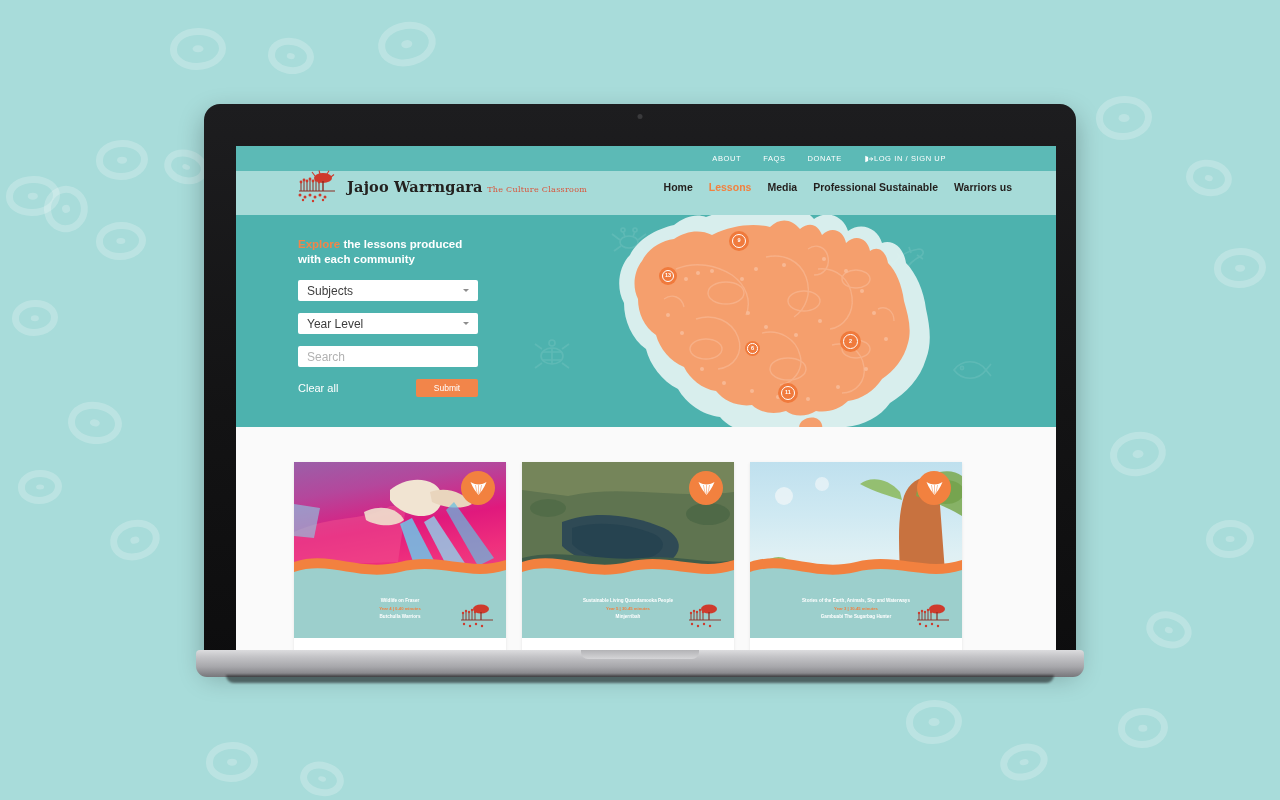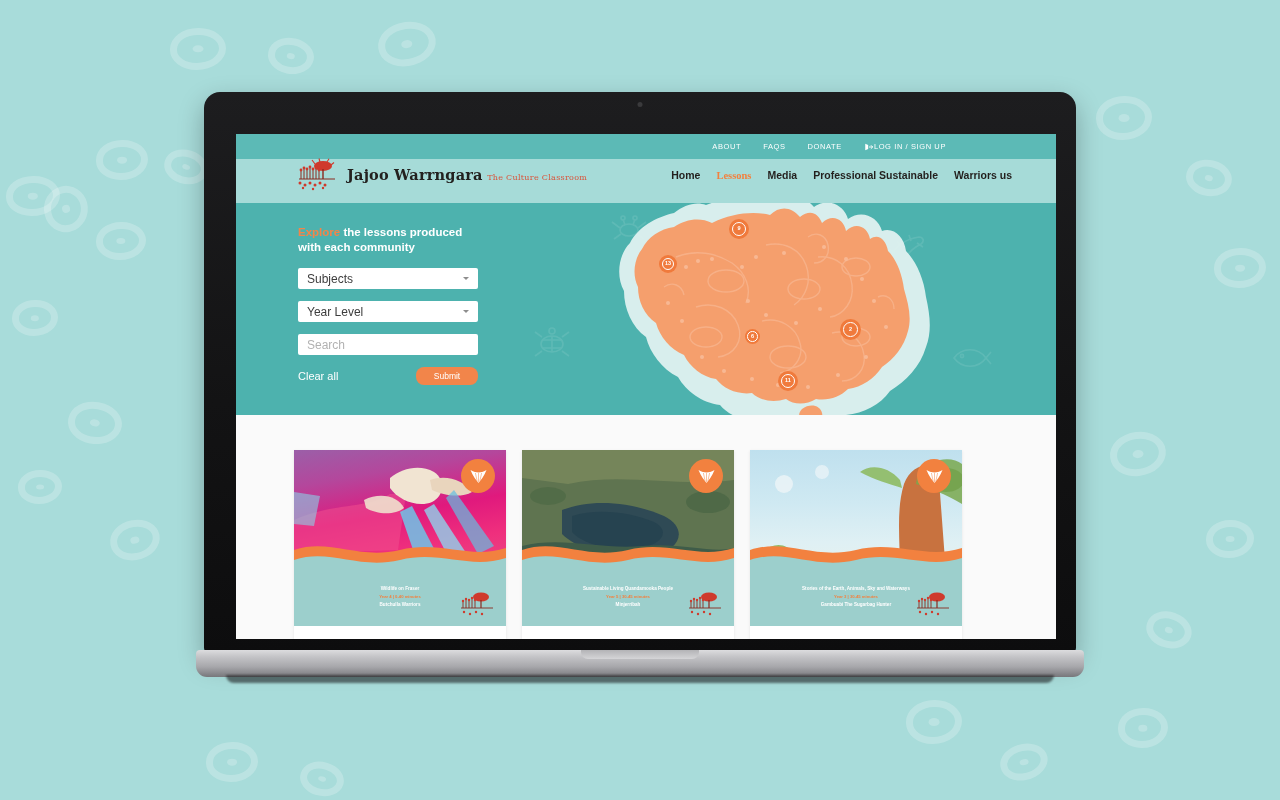--- a/index.html
+++ b/index.html
@@ -38,21 +38,21 @@
   
   #laptop {
     position: absolute;
     left: 196px;
     top: 92px;
     width: 888px;
     height: 585px;
   }
   #lid {
     position: absolute;
-    left: 8px; top: 0;
+    left: 8px; top: 12px;
     width: 872px; height: 562px;
     background: linear-gradient(180deg,#1d1d1f 0%,#131314 55%,#0d0d0e 100%);
     border-radius: 16px 16px 6px 6px;
     box-shadow: 0 10px 26px rgba(0,0,0,0.28);
   }
   #camera {
     position: absolute;
     left: 50%; top: 10px;
     transform: translateX(-50%);
     width: 5px; height: 5px;
@@ -141,21 +141,21 @@
     display: flex;
     align-items: center;
     gap: 16px;
   }
   .nav-link {
     font-size: 10.5px;
     font-weight: bold;
     color: #231f1d;
     white-space: nowrap;
   }
-  .nav-link.active { color: #f2813f; font-family: Liberation Serif, serif; }
+  .nav-link.active { color: #f2813f; }
 
   
   .hero {
     height: 212px;
     background: #4db2ae;
     position: relative;
     display: flex;
     overflow: hidden;
   }
   .hero-motif {
@@ -210,21 +210,21 @@
   .clear-all {
     font-size: 11px;
     color: #ffffff;
     text-decoration: none;
   }
   .submit-btn {
     margin-left: auto;
     width: 62px; height: 18px;
     background: #f2854a;
     border: none;
-    border-radius: 8px;
+    border-radius: 2px;
     color: #ffffff;
     font-size: 8.5px;
     font-family: "Liberation Sans", sans-serif;
     cursor: pointer;
   }
 
   
   .map-wrap {
     position: relative;
     flex: 1;

